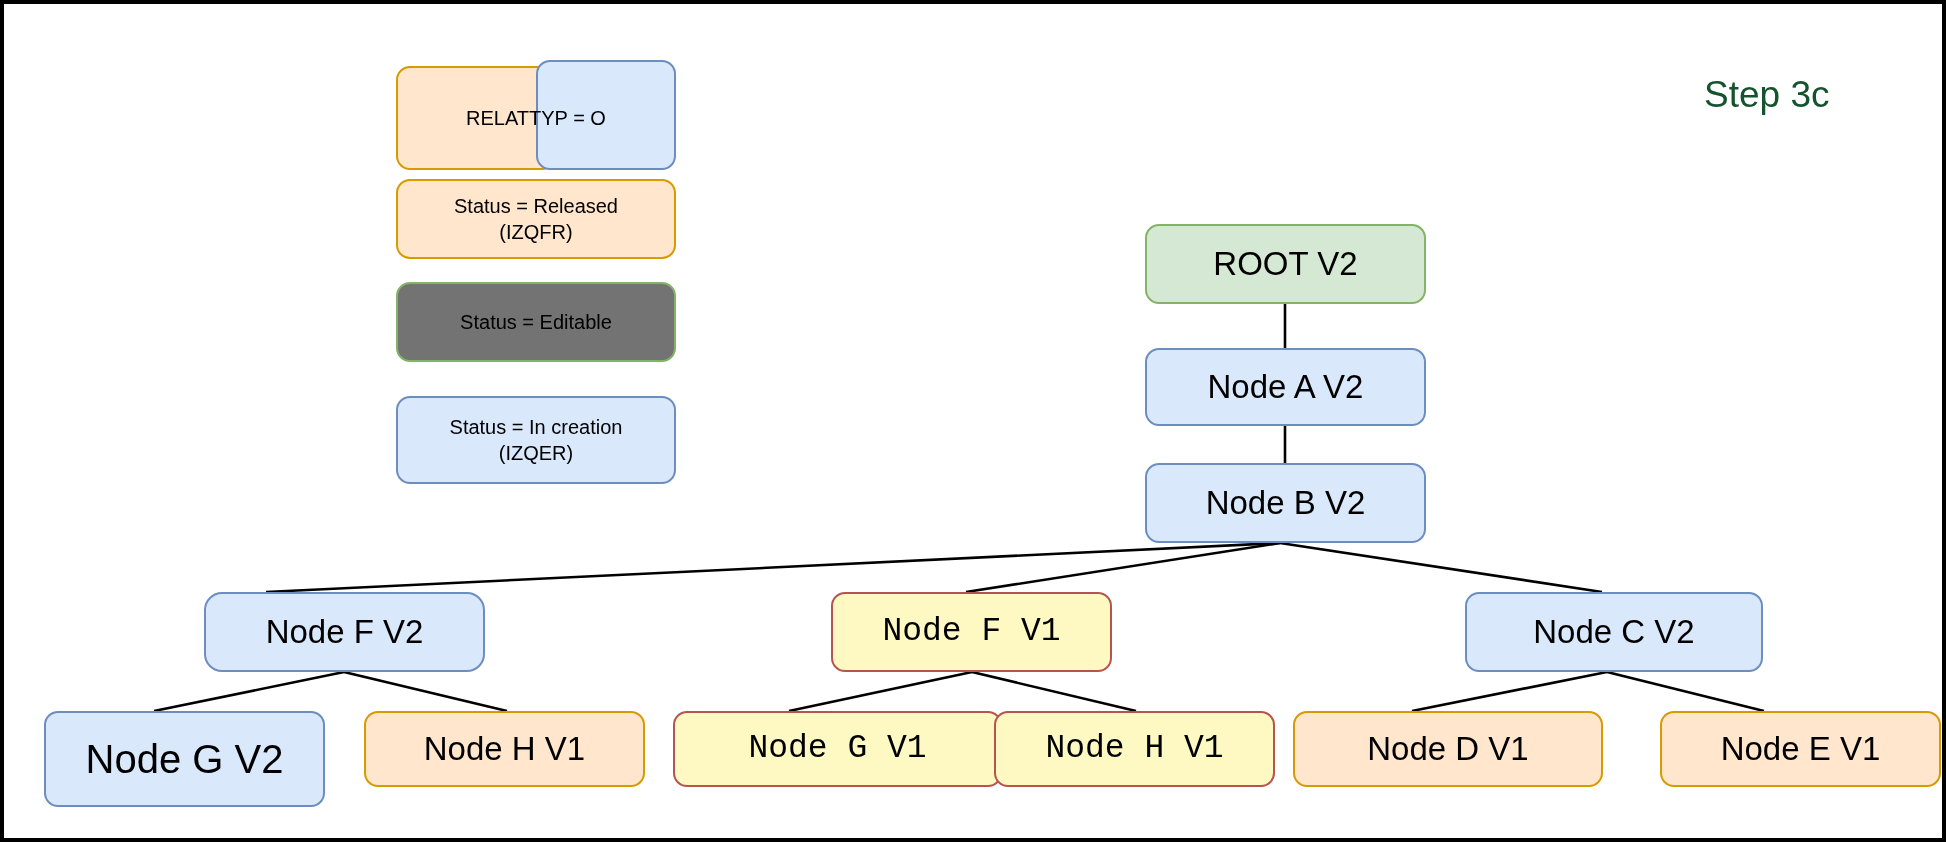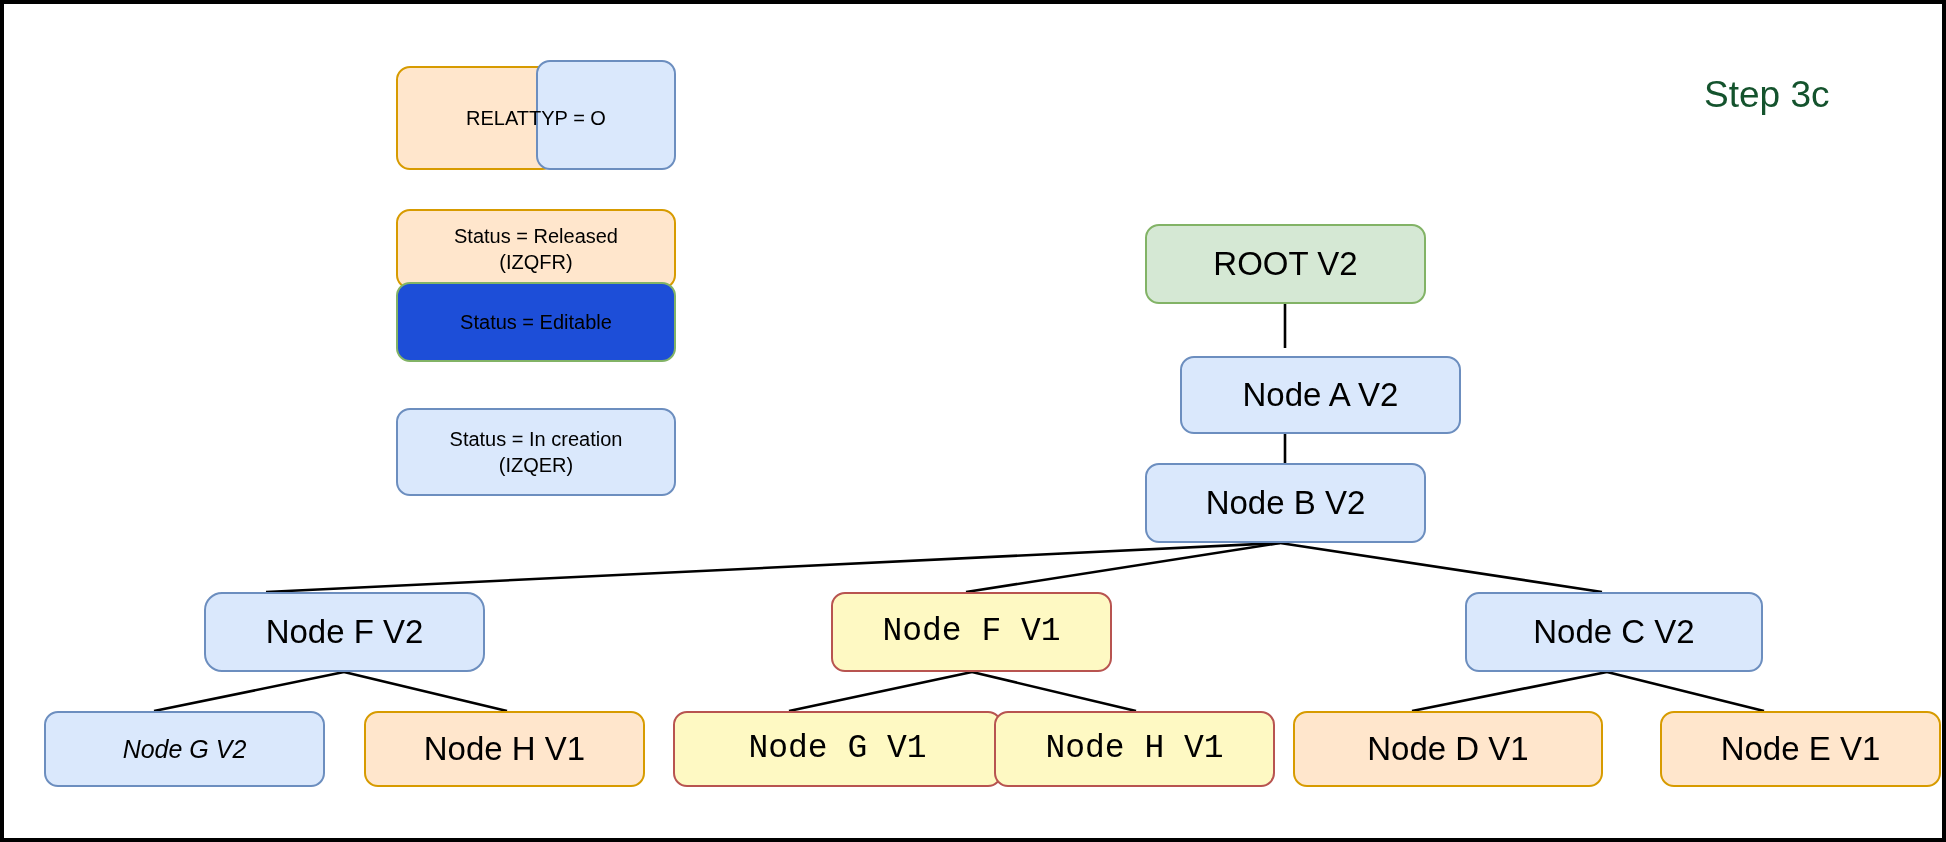--- a/index.html
+++ b/index.html
@@ -54,21 +54,21 @@
     text-align: center;
     border-radius: 14px;
     border-style: solid;
     border-width: 2px;
     color: #000000;
     line-height: 1.3;
     white-space: pre-line;
   }
   .legend-box.fill-blue   { background: #dae8fc; border-color: #6c8ebf; }
   .legend-box.fill-orange { background: #ffe6cc; border-color: #d79b00; }
-  .legend-box.fill-green  { background: #1d4ed8; border-color: #82b366; text-align: right; }
+  .legend-box.fill-green  { background: #737373; border-color: #82b366; text-align: right; }
 
   #step-label {
     position: absolute;
     color: #14532d;
     white-space: nowrap;
   }
 </style>
 </head>
 <body>
 
@@ -85,35 +85,35 @@
       <line x1="968" y1="668" x2="785" y2="707" stroke="#000000" stroke-width="2.6"></line>
       <line x1="968" y1="668" x2="1132" y2="707" stroke="#000000" stroke-width="2.6"></line>
       <line x1="1603" y1="668" x2="1408" y2="707" stroke="#000000" stroke-width="2.6"></line>
       <line x1="1603" y1="668" x2="1760" y2="707" stroke="#000000" stroke-width="2.6"></line>
     </svg>
 
   <div id="legend-layer">
       <div class="legend-box fill-orange" style="left: 392px; top: 62px; width: 160px; height: 104px; font-size: 20px;"></div>
       <div class="legend-box fill-blue" style="left: 532px; top: 56px; width: 140px; height: 110px;"></div>
       <div class="legend-box" style="border: none; background: transparent; left: 392px; top: 62px; width: 280px; height: 104px; font-size: 20px; z-index: 3;">RELATTYP = O</div>
-      <div class="legend-box fill-orange" style="left: 392px; top: 175px; width: 280px; height: 80px; font-size: 20px; margin-top: 30px;">Status = Released
+      <div class="legend-box fill-orange" style="left: 392px; top: 175px; width: 280px; height: 80px; font-size: 20px;">Status = Released
 (IZQFR)</div>
       <div class="legend-box fill-green" style="left: 392px; top: 278px; width: 280px; height: 80px; font-size: 20px;">Status = Editable</div>
-      <div class="legend-box fill-blue" style="left: 392px; top: 404px; width: 280px; height: 88px; font-size: 20px;">Status = In creation
+      <div class="legend-box fill-blue" style="left: 392px; top: 392px; width: 280px; height: 88px; font-size: 20px;">Status = In creation
 (IZQER)</div>
     </div>
 
   <div id="node-layer">
       <div class="node fill-green" style="left: 1141px; top: 220px; width: 281px; height: 80px; font-size: 33px;">ROOT V2</div>
-      <div class="node fill-blue" style="left: 1176px; top: 344px; width: 281px; height: 78px; font-size: 33px; margin-top: 8px;">Node A V2</div>
+      <div class="node fill-blue" style="left: 1141px; top: 344px; width: 281px; height: 78px; font-size: 33px;">Node A V2</div>
       <div class="node fill-blue" style="left: 1141px; top: 459px; width: 281px; height: 80px; font-size: 33px;">Node B V2</div>
       <div class="node fill-blue" style="left: 200px; top: 588px; width: 281px; height: 80px; font-size: 33px; border-radius: 18px;">Node F V2</div>
       <div class="node fill-red" style="left: 827px; top: 588px; width: 281px; height: 80px; font-size: 33px;">Node F V1</div>
       <div class="node fill-blue" style="left: 1461px; top: 588px; width: 298px; height: 80px; font-size: 33px;">Node C V2</div>
-      <div class="node fill-blue" style="left: 40px; top: 707px; width: 281px; height: 76px; font-size: 25px; font-style: italic;">Node G V2</div>
+      <div class="node fill-blue" style="left: 40px; top: 707px; width: 281px; height: 96px; font-size: 40px;">Node G V2</div>
       <div class="node fill-orange" style="left: 360px; top: 707px; width: 281px; height: 76px; font-size: 33px;">Node H V1</div>
       <div class="node fill-red" style="left: 669px; top: 707px; width: 329px; height: 76px; font-size: 33px;">Node G V1</div>
       <div class="node fill-red" style="left: 990px; top: 707px; width: 281px; height: 76px; font-size: 33px;">Node H V1</div>
       <div class="node fill-orange" style="left: 1289px; top: 707px; width: 310px; height: 76px; font-size: 33px;">Node D V1</div>
       <div class="node fill-orange" style="left: 1608px; top: 707px; width: 281px; height: 76px; font-size: 33px; margin-left: 48px;">Node E V1</div>
     </div>
 
   <div id="step-label" style="left: 1700px; top: 70px; font-size: 37px;">Step 3c</div>
 
 </div>

